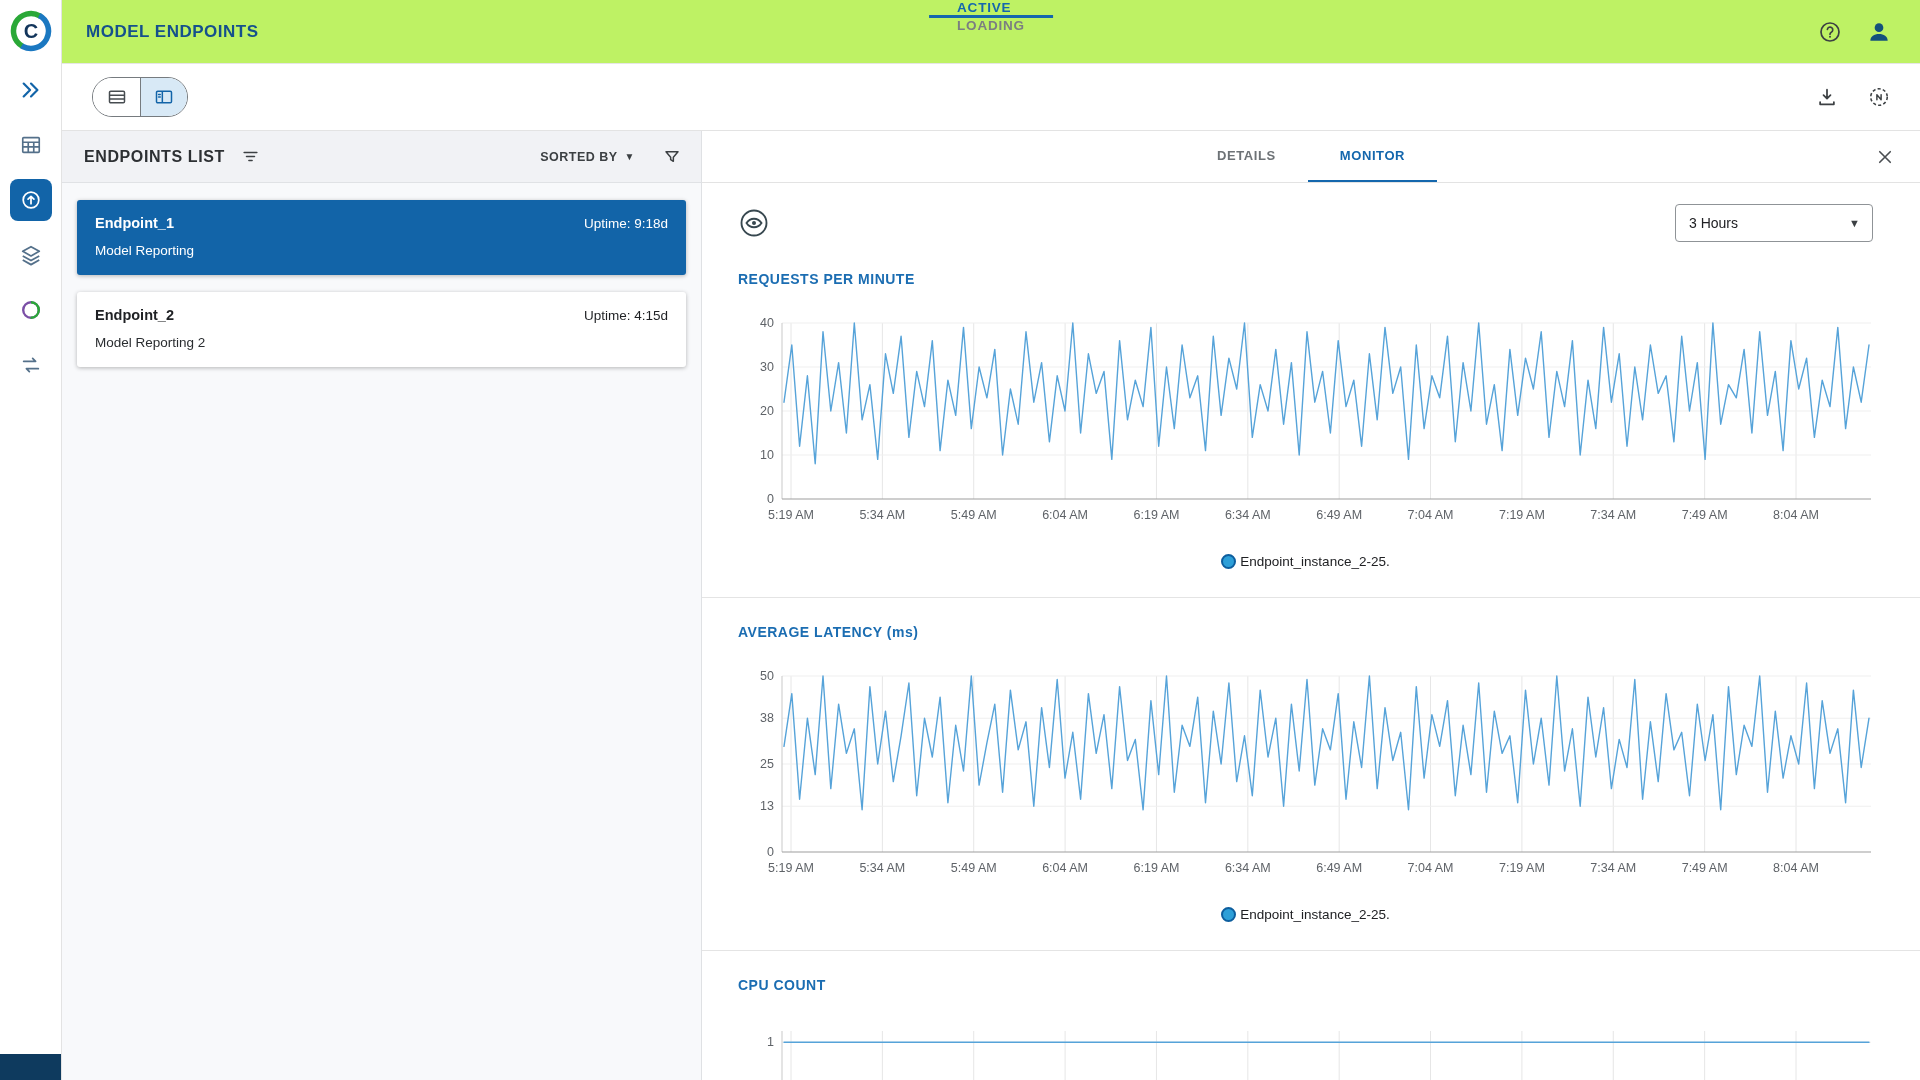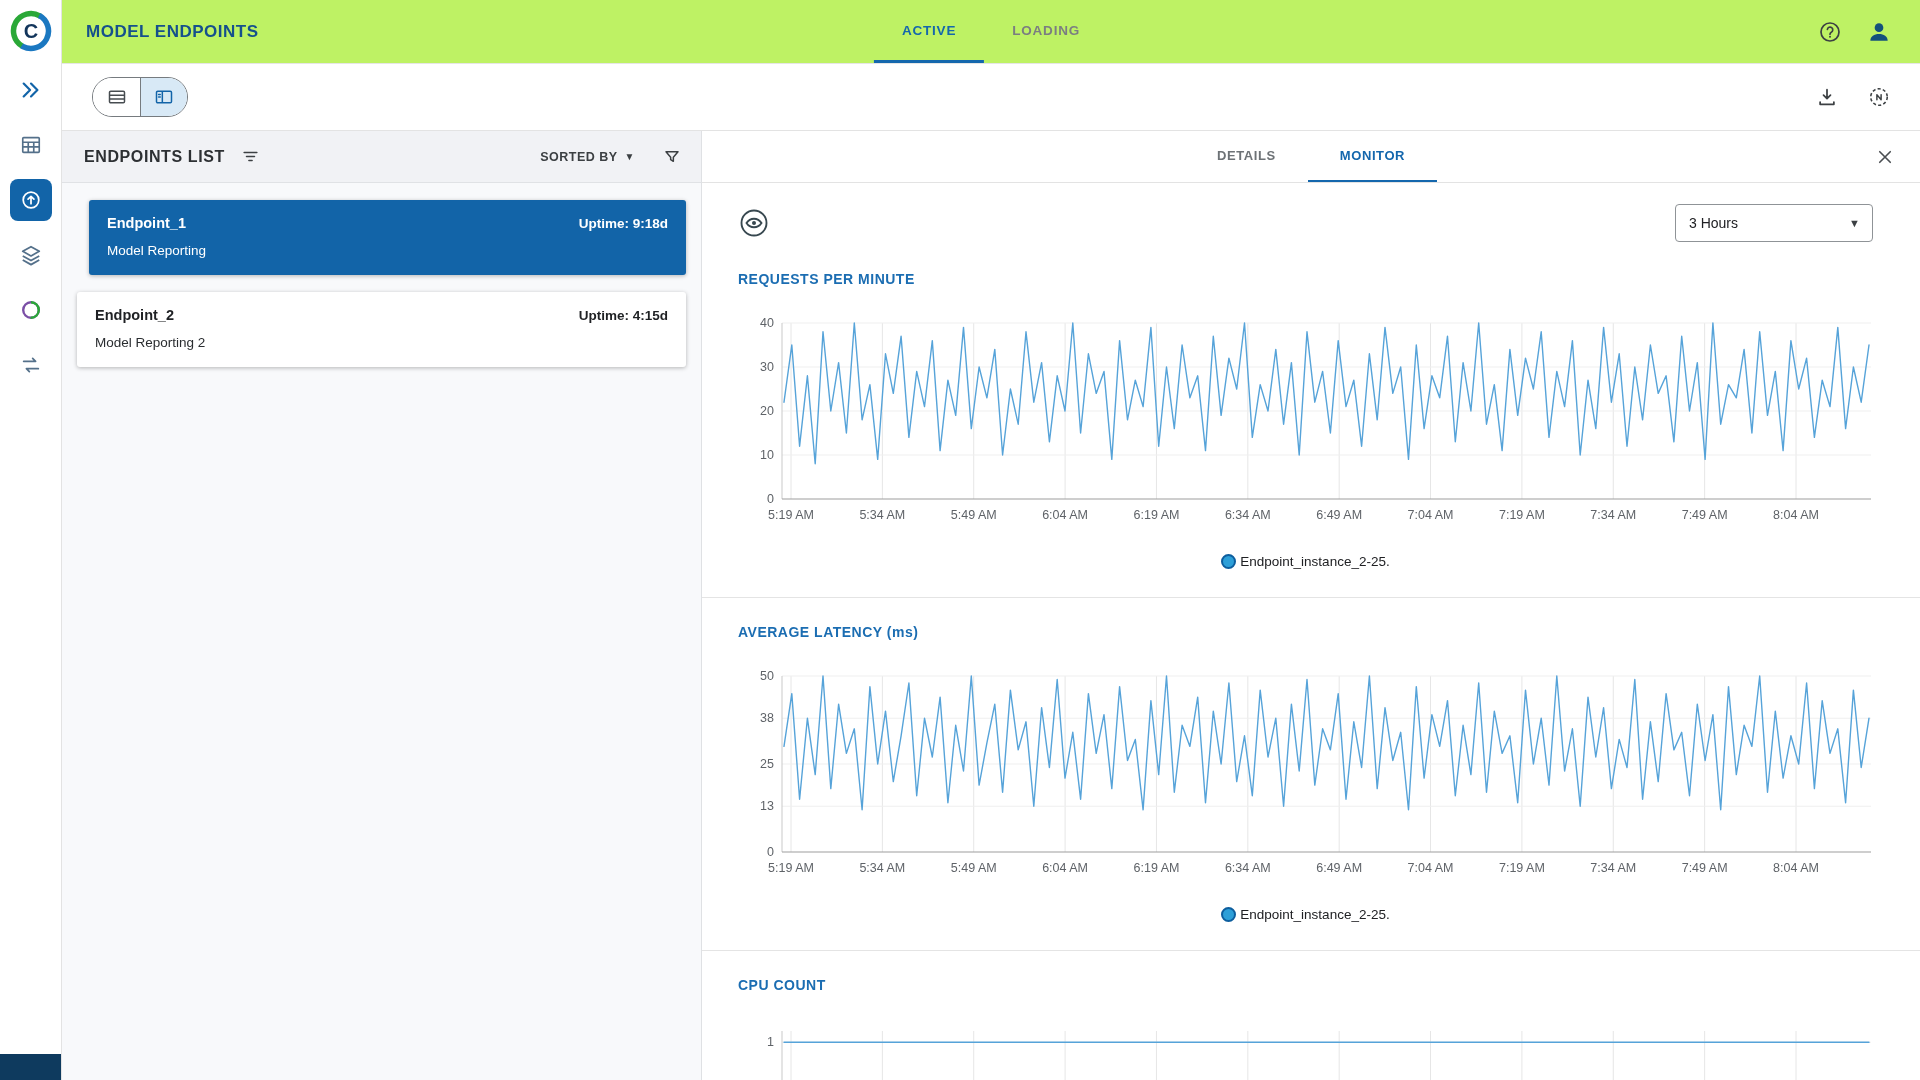--- a/index.html
+++ b/index.html
@@ -16,21 +16,21 @@
     justify-content:center; color:#54708a; cursor:pointer; }
   .rail-icon.selected { background:#1264a8; color:#fff; }
   .rail-footer { position:absolute; bottom:0; left:0; width:100%; height:26px; background:#0e3a5e; }
 
   
   .main-col { flex:1; display:flex; flex-direction:column; min-width:0; }
 
   .header { height:64px; flex:0 0 64px; display:flex; align-items:center; padding:0 28px 0 24px;
     border-bottom:1px solid #e6e6e6; position:relative; background:#bef264;text-align:center; }
   .header-title { color:#15508c; font-weight:700; font-size:17px; letter-spacing:.5px; }
-  .header-tabs { position:absolute; left:50%; transform:translateX(-50%); top:0; height:100%; display:flex; }
+  .header-tabs { position:absolute; left:50%; transform:translateX(-50%); top:0; height:100%; display:flex;flex-direction:column; }
   .htab { padding:0 28px; display:flex; align-items:center; font-size:13.5px; font-weight:700;
     letter-spacing:.8px; color:#7b7e81; border-bottom:3px solid transparent; cursor:pointer; }
   .htab.active { color:#1467ad; border-bottom-color:#1467ad; }
   .header-right { margin-left:auto; display:flex; align-items:center; gap:24px; }
   .hicon { display:flex; align-items:center; justify-content:center; cursor:pointer; }
 
   .toolbar { height:66px; flex:0 0 66px; display:flex; align-items:center; padding:0 30px; background:#fff; }
   .view-toggle { display:flex; border:1px solid #767b7f; border-radius:20px; overflow:hidden; }
   .vt-btn { width:47px; height:38px; display:flex; align-items:center; justify-content:center;
     background:#fff; color:#474c50; cursor:pointer; }
@@ -50,23 +50,23 @@
   .list-header-right { margin-left:auto; display:flex; align-items:center; gap:28px; }
   .sorted-by { font-size:12.5px; font-weight:700; color:#3c4043; letter-spacing:.5px; display:flex;
     align-items:center; gap:7px; cursor:pointer; }
   .sorted-by .caret { font-size:10px; color:#3c4043; }
   .filter-ic { color:#3c4043; display:flex; cursor:pointer; }
   .cards { padding:17px 15px; display:flex; flex-direction:column; gap:17px; overflow:hidden; }
   .card { background:#fff; border-radius:3px; box-shadow:0 1px 4px rgba(0,0,0,.28); padding:15px 18px 17px;
     cursor:pointer; }
   .card .card-top { display:flex; justify-content:space-between; align-items:baseline; }
   .card .card-name { font-size:14.5px; font-weight:700; color:#1f2124; }
-  .card .card-uptime { font-size:13.5px; color:#1f2124;font-weight:bold; }
+  .card .card-uptime { font-size:13.5px; color:#1f2124; }
   .card .card-sub { margin-top:12px; font-size:13.5px; color:#2a2d30; }
-  .card.selected { background:#1264a8;margin-left:12px; }
+  .card.selected { background:#1264a8; }
   .card.selected .card-name, .card.selected .card-uptime, .card.selected .card-sub { color:#fff; }
 
   
   .monitor-panel { flex:1; min-width:0; display:flex; flex-direction:column; background:#fff; }
   .mp-tabs { height:52px; flex:0 0 52px; border-bottom:1px solid #e3e3e3; display:flex;
     align-items:stretch; justify-content:center; position:relative; }
   .mp-tab { padding:0 32px; display:flex; align-items:center; font-size:13px; font-weight:700;
     letter-spacing:.6px; color:#6d7276; border-bottom:2px solid transparent; cursor:pointer; }
   .mp-tab.active { color:#1467ad; border-bottom-color:#1467ad; }
   .mp-close { position:absolute; right:26px; top:0; height:100%; display:flex; align-items:center;

